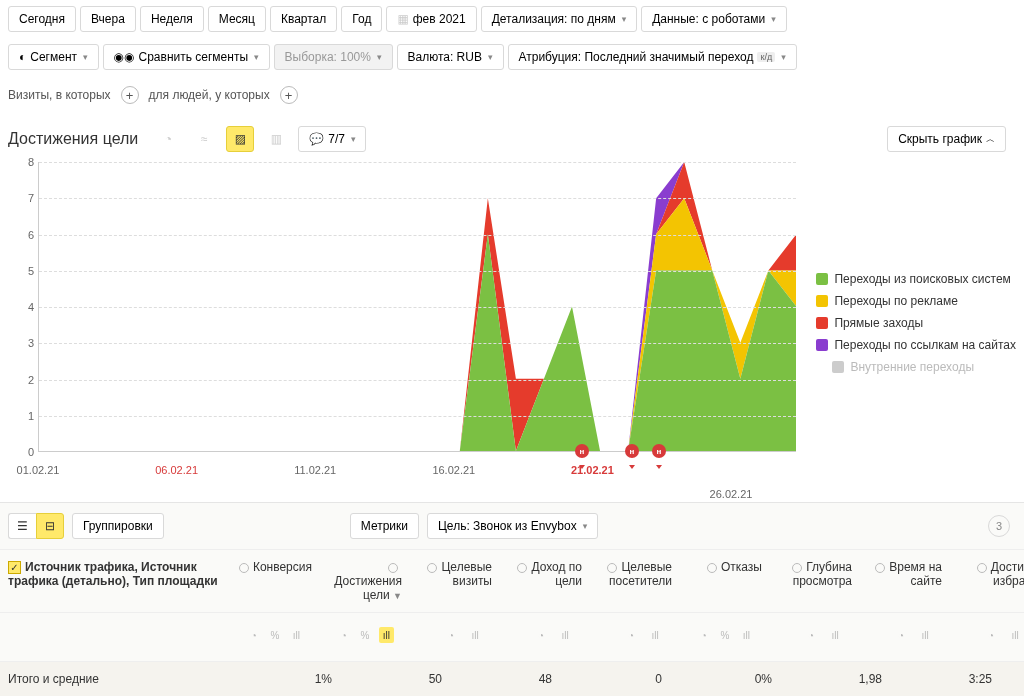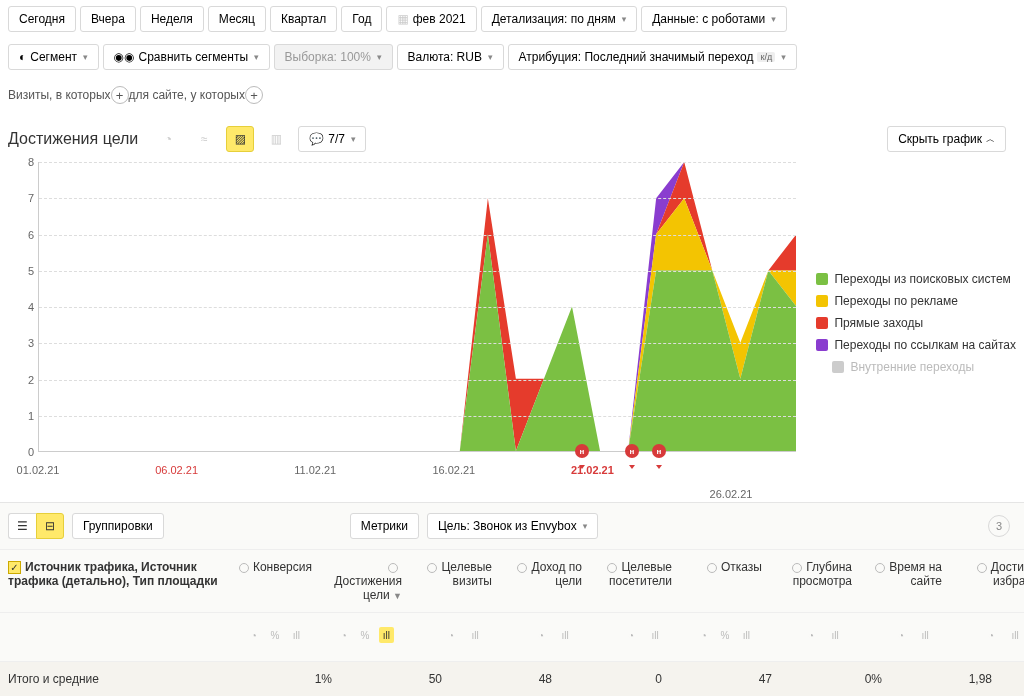--- a/index.html
+++ b/index.html
@@ -2,21 +2,21 @@
 <html><head>
 <meta charset="utf-8">
 <style>
 * { box-sizing: border-box; margin: 0; padding: 0; }
 body { font-family: Arial, sans-serif; font-size: 12px; color: #333; background: #fff; width: 1024px; }
 .toolbar-row { display: flex; gap: 4px; padding: 6px 8px; flex-wrap: wrap; align-items: center; }
 .btn { border: 1px solid #d9d9d9; background: #fff; padding: 5px 10px; font-size: 12px; cursor: pointer; display: inline-flex; align-items: center; gap: 4px; border-radius: 3px; white-space: nowrap; }
 .btn.disabled { background: #f2f2f2; color: #999; }
 .dropdown-caret { font-size: 9px; color: #888; margin-left: 2px; }
 .pill-badge { background: #eee; border-radius: 2px; padding: 0 3px; font-size: 9px; color: #666; }
-.filters-row { display: flex; align-items: center; padding: 10px 8px 18px; font-size: 12px; color: #555; }
+.filters-row { display: flex; gap: 10px; align-items: center; padding: 10px 8px 18px; font-size: 12px; color: #555; }
 .plus-circle { width: 18px; height: 18px; border: 1px solid #bbb; border-radius: 50%; display: inline-flex; align-items: center; justify-content: center; font-size: 13px; cursor: pointer; color: #555; }
 .section-header { display: flex; align-items: center; gap: 8px; padding: 4px 8px 10px; }
 .section-title { font-size: 16px; color: #333; margin-right: 8px; }
 .icon-btn { width: 28px; height: 26px; border: 1px solid #d9d9d9; background: #fff; display: inline-flex; align-items: center; justify-content: center; cursor: pointer; border-radius: 3px; }
 .icon-btn.active { background: #ffe96a; border-color: #e6cf3a; }
 .hide-chart-btn { margin-left: auto; margin-right: 10px; }
 .chart-container { display: flex; padding: 0 8px 20px; }
 .chart-area { position: relative; width: 800px; height: 320px; }
 .y-axis { position: absolute; left: 0; top: 0; bottom: 30px; width: 30px; }
 .y-tick { position: absolute; right: 4px; font-size: 11px; color: #666; transform: translateY(-50%); }
@@ -98,21 +98,21 @@
   <button class="btn">
       <span>Атрибуция: Последний значимый переход</span> 
       <span class="pill-badge">к/д</span>
       <span class="dropdown-caret">▾</span>
     </button>
 </div>
 
 <div class="filters-row">
   <span>Визиты, в которых</span>
   <span class="plus-circle">+</span>
-  <span>для сайте, у которых</span>
+  <span>для людей, у которых</span>
   <span class="plus-circle">+</span>
 </div>
 
 <div class="section-header">
   <span class="section-title">Достижения цели</span>
   <span class="icon-btn" style="border:none;background:none">
       <span class="icon-faded">◔</span>
     </span>
   <span class="icon-btn" style="border:none;background:none">
       <span class="icon-faded">≈</span>
@@ -273,19 +273,18 @@
           <span class="sub-icon">ıll</span>
         </div>
       </div>
     </div>
   <div class="table-data-row" id="table-totals">
       <div class="th-cell first">Итого и средние</div>
       <div class="th-cell metric-cell">1%</div>
       <div class="th-cell metric-cell">50</div>
       <div class="th-cell metric-cell">48</div>
       <div class="th-cell metric-cell">0</div>
-      <div class="th-cell metric-cell">47</div>
       <div class="th-cell metric-cell">0%</div>
       <div class="th-cell metric-cell">1,98</div>
       <div class="th-cell metric-cell">3:25</div>
       <div class="th-cell metric-cell"></div>
     </div>
 </div>
 
 </body></html>

